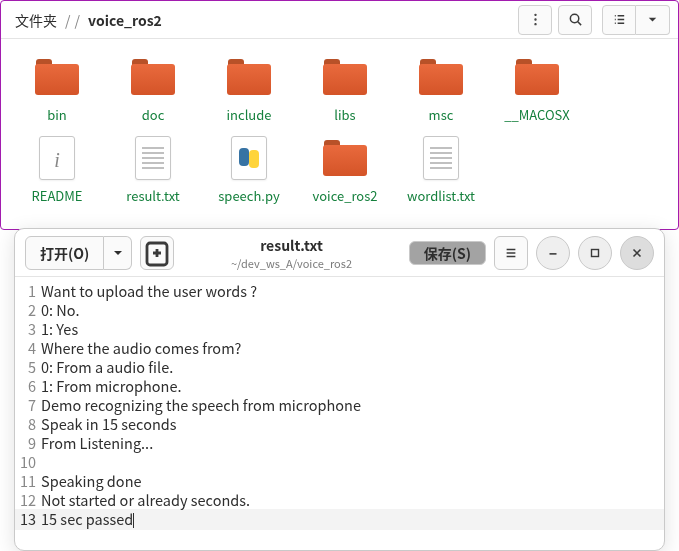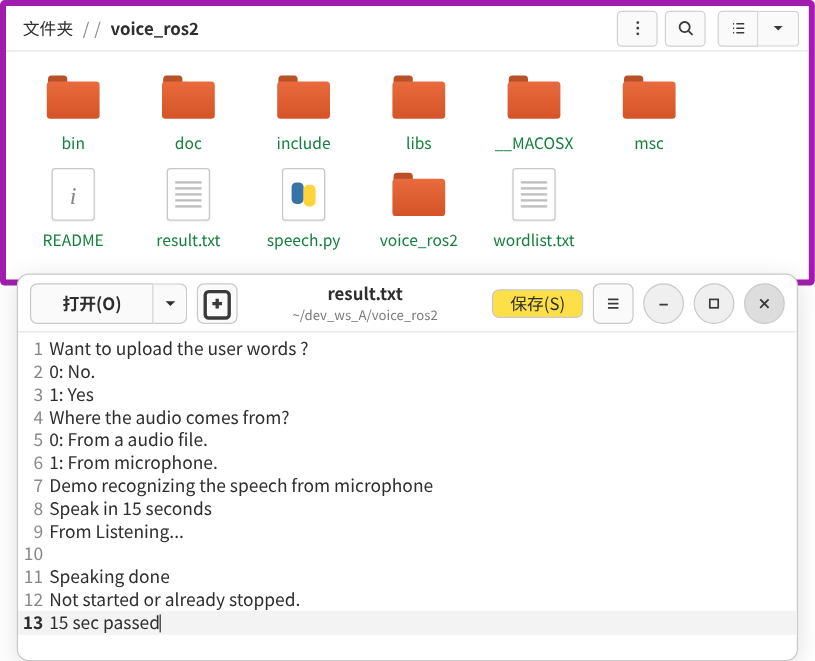--- a/index.html
+++ b/index.html
@@ -1,17 +1,17 @@
 <!DOCTYPE html>
 <html><head>
 <meta charset="utf-8">
 <style>
 *{box-sizing:border-box;margin:0;padding:0;font-family:"Noto Sans CJK SC","Ubuntu",sans-serif}
 body{background:#fff;width:679px;height:551px;overflow:hidden;position:relative}
-.fm{position:absolute;top:0;left:0;right:0;border:5px solid #a21caf;background:#fff;border-radius:4px}
+.fm{position:absolute;top:0;left:0;right:0;border:1px solid #a21caf;background:#fff;border-radius:4px}
 .fm-tb{display:flex;align-items:center;height:38px;padding:0 8px;border-bottom:1px solid #e4e4e4}
 .fm-bc{display:flex;align-items:center;flex:1;font-size:14px;color:#2e2e2e}
 .fm-bc span{padding:2px 6px}
 .fm-bc .sep{color:#888;padding:0 2px}
 .fm-bc .cur{font-weight:700}
 .fm-btn{width:34px;height:30px;border:1px solid #d1d1d1;border-radius:4px;background:#fafafa;display:flex;align-items:center;justify-content:center;margin-left:6px;color:#3a3a3a}
 .fm-btn svg{width:15px;height:15px}
 .fm-grp{display:flex;margin-left:10px}
 .fm-grp .fm-btn:first-child{border-radius:4px 0 0 4px;margin-left:0}
 .fm-grp .fm-btn:last-child{border-radius:0 4px 4px 0;border-left:none;margin-left:0}
@@ -25,35 +25,35 @@
 .txtfile{width:36px;height:44px;background:#fff;border:1px solid #c7c7c7;border-radius:3px;position:relative;box-shadow:0 1px 2px rgba(0,0,0,.06)}
 .txtfile::before{content:"";position:absolute;top:10px;left:6px;right:6px;height:2px;background:#c0c0c0;box-shadow:0 5px 0 #c0c0c0,0 10px 0 #c0c0c0,0 15px 0 #c0c0c0,0 20px 0 #c0c0c0}
 .readme .txtfile::before{content:"i";position:absolute;top:12px;left:0;right:0;height:auto;background:none;box-shadow:none;text-align:center;font-family:serif;font-style:italic;font-size:20px;color:#888}
 .pyfile{width:36px;height:44px;background:#fff;border:1px solid #c7c7c7;border-radius:3px;display:flex;align-items:center;justify-content:center;box-shadow:0 1px 2px rgba(0,0,0,.06)}
 .py-logo{width:20px;height:20px;position:relative}
 .py-logo::before{content:"";position:absolute;width:10px;height:18px;background:#3773a4;border-radius:4px;left:0;top:0}
 .py-logo::after{content:"";position:absolute;width:10px;height:18px;background:#ffd43b;border-radius:4px;right:0;bottom:0}
 .ed{position:absolute;top:228px;left:14px;right:14px;bottom:0;background:#fff;border:1px solid #c9c9c9;border-radius:10px;box-shadow:0 4px 20px rgba(0,0,0,.12)}
 .ed-hd{display:flex;align-items:center;height:48px;padding:0 10px;border-bottom:1px solid #e4e4e4}
 .ed-open{display:flex}
-.ed-open button{height:34px;border:1px solid #c9c9c9;background:#fafafa;font-size:14px;color:#2e2e2e;padding:0 26px;display:flex;align-items:center}
+.ed-open button{height:34px;border:1px solid #c9c9c9;background:#fafafa;font-size:14px;color:#2e2e2e;padding:0 14px;display:flex;align-items:center}
 .ed-open button:first-child{border-radius:6px 0 0 6px;font-weight:700}
 .ed-open button:last-child{border-radius:0 6px 6px 0;border-left:none;width:28px;justify-content:center;padding:0}
 .ed-tab{width:34px;height:34px;border:1px solid #c9c9c9;border-radius:6px;background:#fafafa;margin-left:8px;display:flex;align-items:center;justify-content:center;color:#3a3a3a}
 .ed-title{flex:1;text-align:center}
 .ed-title .t{font-size:14px;font-weight:700;color:#2e2e2e}
 .ed-title .p{font-size:11px;color:#7a7a7a}
-.ed-save{height:24px;border:1px solid #c9c9c9;border-radius:6px;background:#fde047;font-size:14px;font-weight:400;color:#2e2e2e;padding:0 14px}
+.ed-save{height:24px;border:1px solid #c9c9c9;border-radius:6px;background:#a3a3a3;font-size:14px;font-weight:700;color:#2e2e2e;padding:0 14px}
 .ed-rbtn{width:34px;height:34px;border:1px solid #c9c9c9;border-radius:6px;background:#fafafa;margin-left:8px;display:flex;align-items:center;justify-content:center;color:#3a3a3a}
 .ed-rbtn.circ{border-radius:50%;background:#efefef}
 .ed-rbtn svg{width:14px;height:14px}
 .ed-body{font-family:"Ubuntu Mono","Courier New",monospace;font-size:14.5px;line-height:19px;padding-top:4px;overflow:auto;height:calc(100% - 48px)}
 .ln{display:flex}
 .ln .num{width:26px;text-align:right;color:#888;padding-right:5px;user-select:none;flex-shrink:0}
-.ln.cur .num{font-weight:700;color:#2e2e2e}
+.ln.cur .num{font-weight:400;color:#2e2e2e}
 .ln .txt{color:#2e2e2e;white-space:pre}
 .ln.cur{background:#f3f3f3}
 .cursor{display:inline-block;width:1px;height:15px;background:#2e2e2e;vertical-align:middle;margin-bottom:2px}
 </style>
 </head>
 <body>
 
 <div class="fm">
   <div class="fm-tb">
     <div class="fm-bc" id="bc">
@@ -110,27 +110,27 @@
       <div class="fi">
         <div class="ic">
           <div class="folder"></div>
         </div>
         <div class="lbl">libs</div>
       </div>
       <div class="fi">
         <div class="ic">
           <div class="folder"></div>
         </div>
+        <div class="lbl">msc</div>
+      </div>
+      <div class="fi">
+        <div class="ic">
+          <div class="folder"></div>
+        </div>
         <div class="lbl">__MACOSX</div>
-      </div>
-      <div class="fi">
-        <div class="ic">
-          <div class="folder"></div>
-        </div>
-        <div class="lbl">msc</div>
       </div>
       <div class="fi readme">
         <div class="ic">
           <div class="txtfile"></div>
         </div>
         <div class="lbl">README</div>
       </div>
       <div class="fi">
         <div class="ic">
           <div class="txtfile"></div>
@@ -242,20 +242,20 @@
       <div class="ln">
         <span class="num">10</span>
         <span class="txt"></span>
       </div>
       <div class="ln">
         <span class="num">11</span>
         <span class="txt">Speaking done</span>
       </div>
       <div class="ln">
         <span class="num">12</span>
-        <span class="txt">Not started or already stopped.</span>
+        <span class="txt">Not started or already seconds.</span>
       </div>
       <div class="ln cur">
         <span class="num">13</span>
         <span class="txt">15 sec passed<span class="cursor"></span></span>
       </div>
     </div>
 </div>
 
 </body></html>

